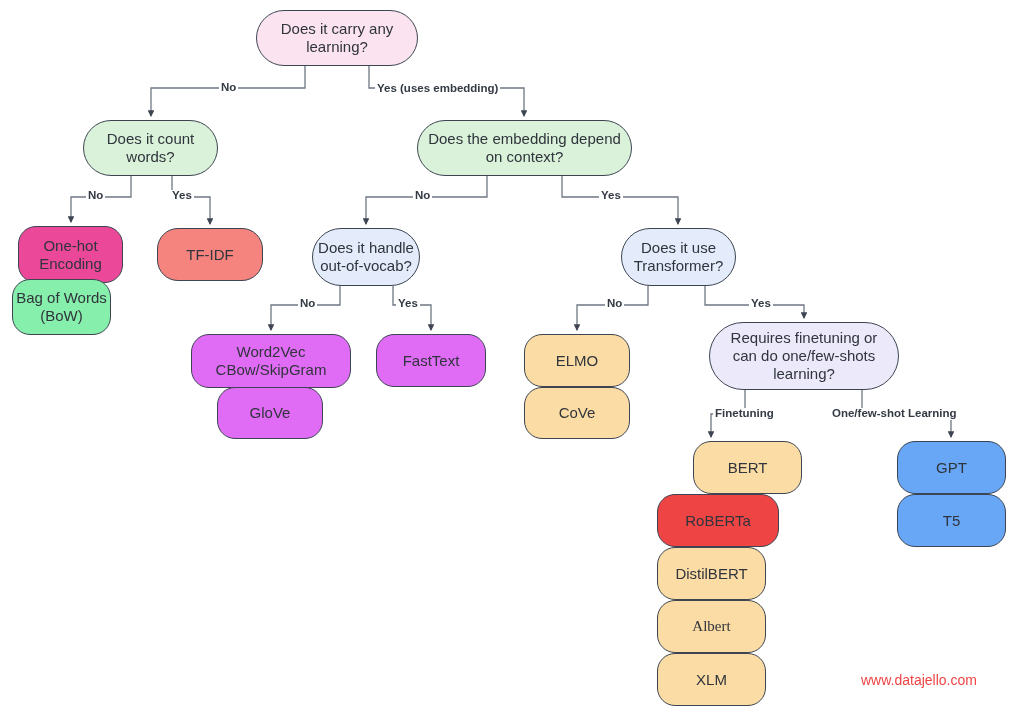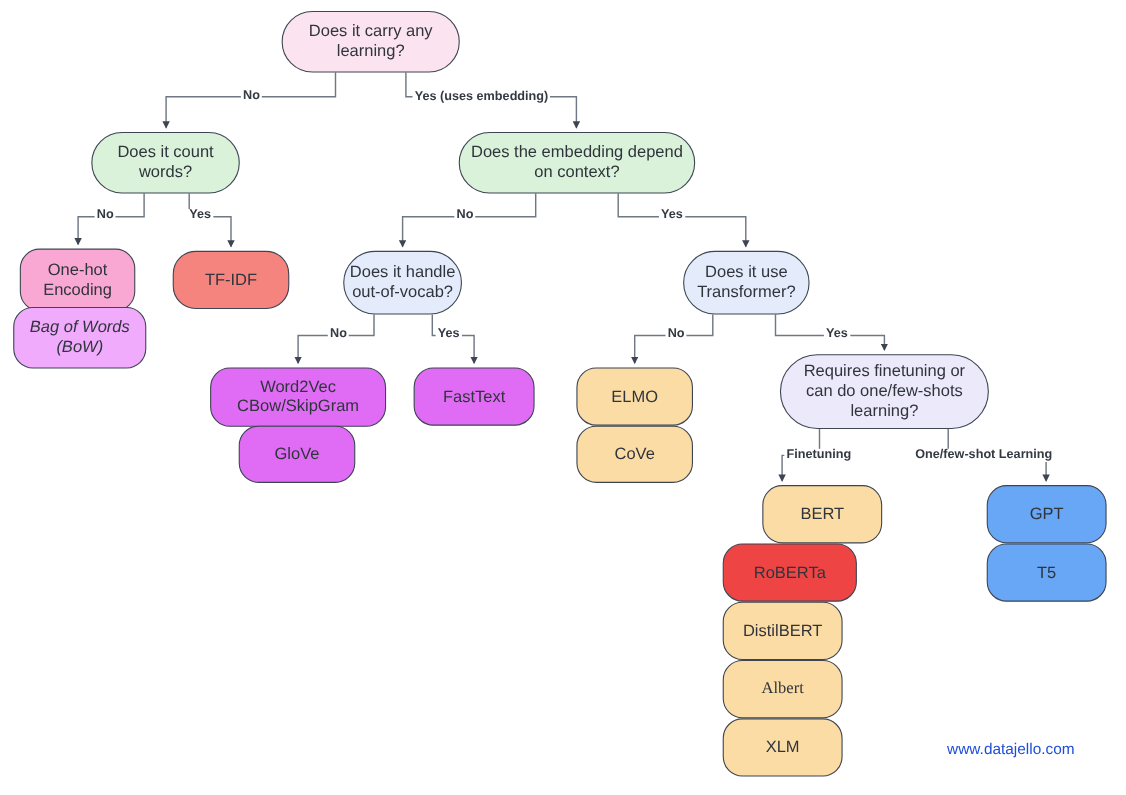--- a/index.html
+++ b/index.html
@@ -53,21 +53,21 @@
     color: #343a44;
     background: #ffffff;
     padding: 0 2px;
     white-space: nowrap;
     z-index: 3;
     line-height: 1;
   }
   #watermark {
     position: absolute;
     font-size: 14px;
-    color: #1d4ed8;
+    color: #ef4444;
     white-space: nowrap;
     z-index: 4;
   }
 </style>
 </head>
 <body>
 
 <div id="canvas">
 
   <svg id="edges" viewBox="0 0 1024 723" xmlns="http://www.w3.org/2000/svg">
@@ -111,23 +111,23 @@
 words?</div>
       <div class="node decision" style="left: 417px; top: 120px; width: 215px; height: 56px; background: rgb(217, 242, 217);">Does the embedding depend
 on context?</div>
       <div class="node decision" style="left: 312px; top: 228px; width: 108px; height: 58px; background: rgb(228, 236, 251);">Does it handle
 out-of-vocab?</div>
       <div class="node decision" style="left: 621px; top: 228px; width: 115px; height: 58px; background: rgb(228, 236, 251);">Does it use
 Transformer?</div>
       <div class="node decision" style="left: 709px; top: 322px; width: 190px; height: 68px; background: rgb(236, 234, 250);">Requires finetuning or
 can do one/few-shots
 learning?</div>
-      <div class="node leaf" style="left: 18px; top: 226px; width: 105px; height: 57px; background: #f9a8d4;">One-hot
+      <div class="node leaf" style="left: 18px; top: 226px; width: 105px; height: 57px; background: #ec4899;">One-hot
 Encoding</div>
-      <div class="node leaf" style="left: 12px; top: 279px; width: 121px; height: 56px; background: #f0abfc; font-style: italic;">Bag of Words
+      <div class="node leaf" style="left: 12px; top: 279px; width: 99px; height: 56px; background: #86efac;">Bag of Words
 (BoW)</div>
       <div class="node leaf" style="left: 157px; top: 228px; width: 106px; height: 53px; background: rgb(245, 131, 126); border-radius: 21px;">TF-IDF</div>
       <div class="node leaf" style="left: 191px; top: 334px; width: 160px; height: 54px; background: rgb(224, 108, 245);">Word2Vec
 CBow/SkipGram</div>
       <div class="node leaf" style="left: 217px; top: 387px; width: 106px; height: 52px; background: rgb(224, 108, 245);">GloVe</div>
       <div class="node leaf" style="left: 376px; top: 334px; width: 110px; height: 53px; background: rgb(224, 108, 245);">FastText</div>
       <div class="node leaf" style="left: 524px; top: 334px; width: 106px; height: 53px; background: rgb(251, 220, 164);">ELMO</div>
       <div class="node leaf" style="left: 524px; top: 387px; width: 106px; height: 52px; background: rgb(251, 220, 164);">CoVe</div>
       <div class="node leaf" style="left: 693px; top: 441px; width: 109px; height: 53px; background: rgb(251, 220, 164);">BERT</div>
       <div class="node leaf" style="left: 657px; top: 494px; width: 122px; height: 53px; background: #ef4444;">RoBERTa</div>

